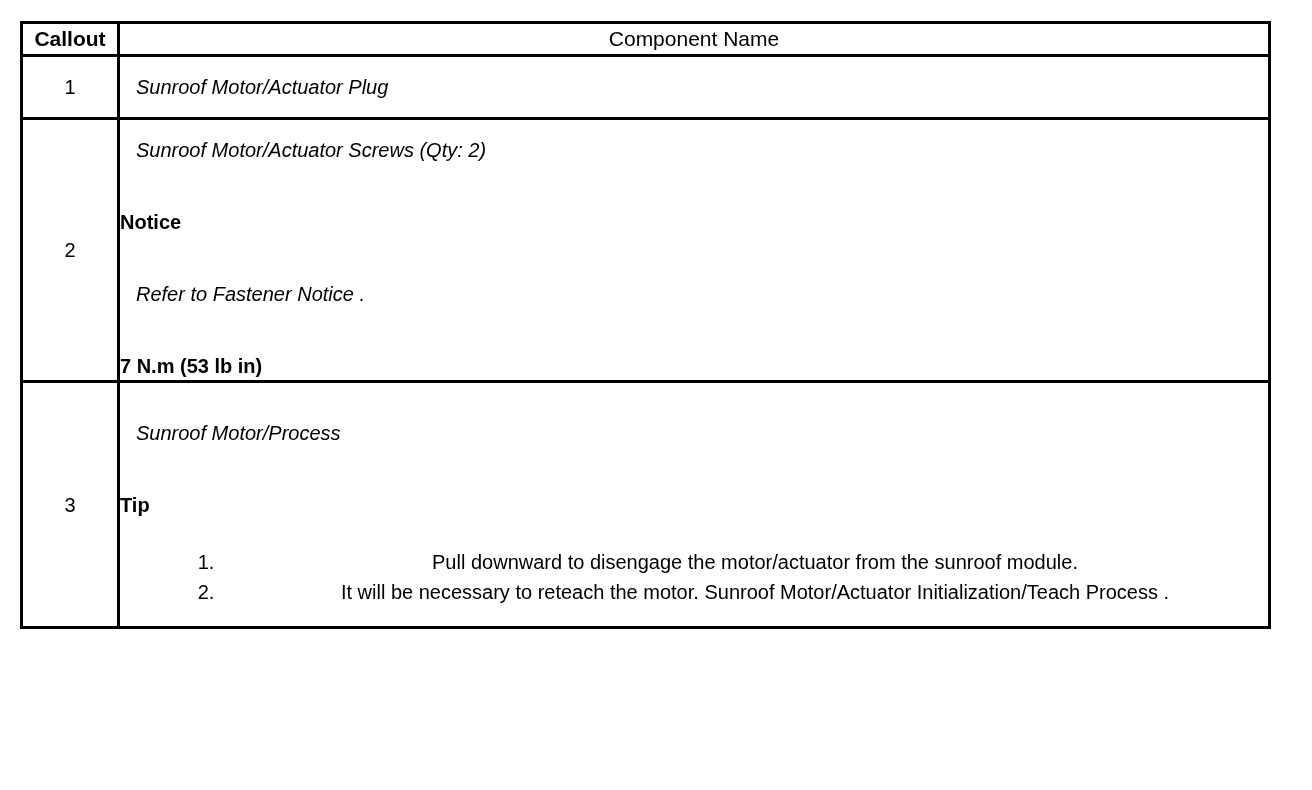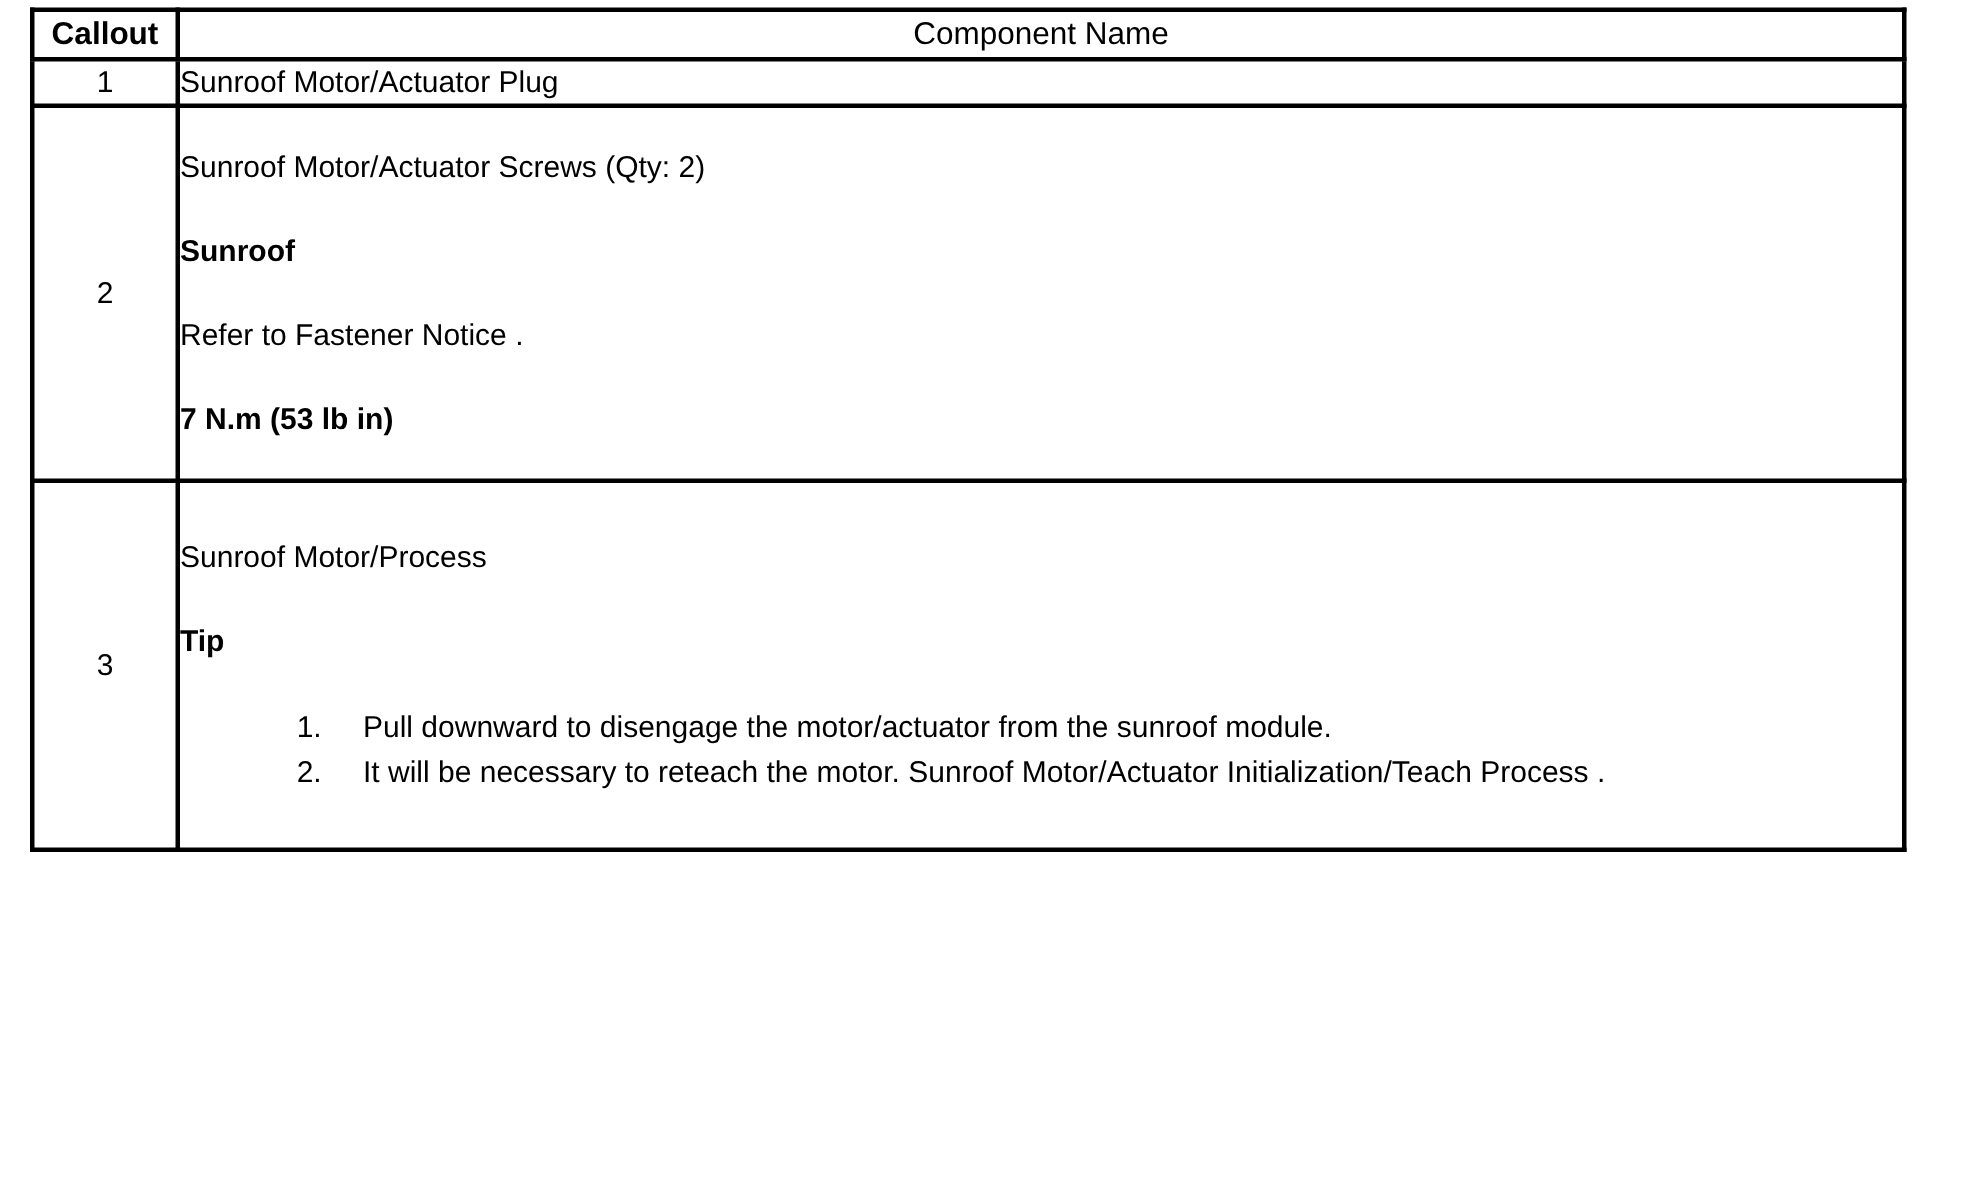--- a/index.html
+++ b/index.html
@@ -19,21 +19,21 @@
   .page {
     position: relative;
     width: 1312px;
     height: 790px;
     background: #ffffff;
   }
 
   table.callout-table {
     position: absolute;
     left: 20px;
-    top: 5px;
+    top: 21px;
     width: 1248px;
     border-collapse: collapse;
     table-layout: fixed;
     background: #ffffff;
   }
 
   table.callout-table td,
   table.callout-table th {
     border: 3px solid #000000;
     padding: 0;
@@ -85,21 +85,22 @@
   .blk-title {
     font-weight: bold;
     font-size: 20px;
     line-height: 28px;
     margin: 0;
   }
   .blk-text {
     font-weight: normal;
     font-size: 20px;
     line-height: 28px;
-    margin: 0;
+    margin: 16px;
+    font-style: italic;
   }
   .blk-bold {
     font-weight: bold;
     font-size: 20px;
     line-height: 28px;
     margin: 0;
   }
   .spacer-sm { height: 28px; }
 
   ol.proc-list {
@@ -108,20 +109,21 @@
     padding: 0 0 0 46px;
   }
   ol.proc-list li {
     font-size: 20px;
     line-height: 30px;
     padding-left: 18px;
     white-space: nowrap;
   }
   ol.proc-list.indented {
     padding-left: 100px;
+    text-align: center;
   }
   ol.proc-list.indented li {
     padding-left: 22px;
   }
 
   .cell-r2 { height: 247px; }
   .cell-r3 { height: 243px; }
 </style>
 </head>
 <body>
@@ -146,21 +148,21 @@
         <td class="content-cell">
           <p class="blk-text">Sunroof Motor/Actuator Plug</p>
         </td>
       </tr>
 
       <tr>
         <td class="callout-num">2</td>
         <td class="content-cell cell-r2">
           <p class="blk-text">Sunroof Motor/Actuator Screws (Qty: 2)</p>
           <div class="spacer-sm"></div>
-          <p class="blk-bold">Sunroof</p>
+          <p class="blk-bold">Notice</p>
           <div class="spacer-sm"></div>
           <p class="blk-text">Refer to Fastener Notice .</p>
           <div class="spacer-sm"></div>
           <p class="blk-bold">7 N.m (53 lb in)</p>
         </td>
       </tr>
 
       <tr>
         <td class="callout-num">3</td>
         <td class="content-cell cell-r3">

